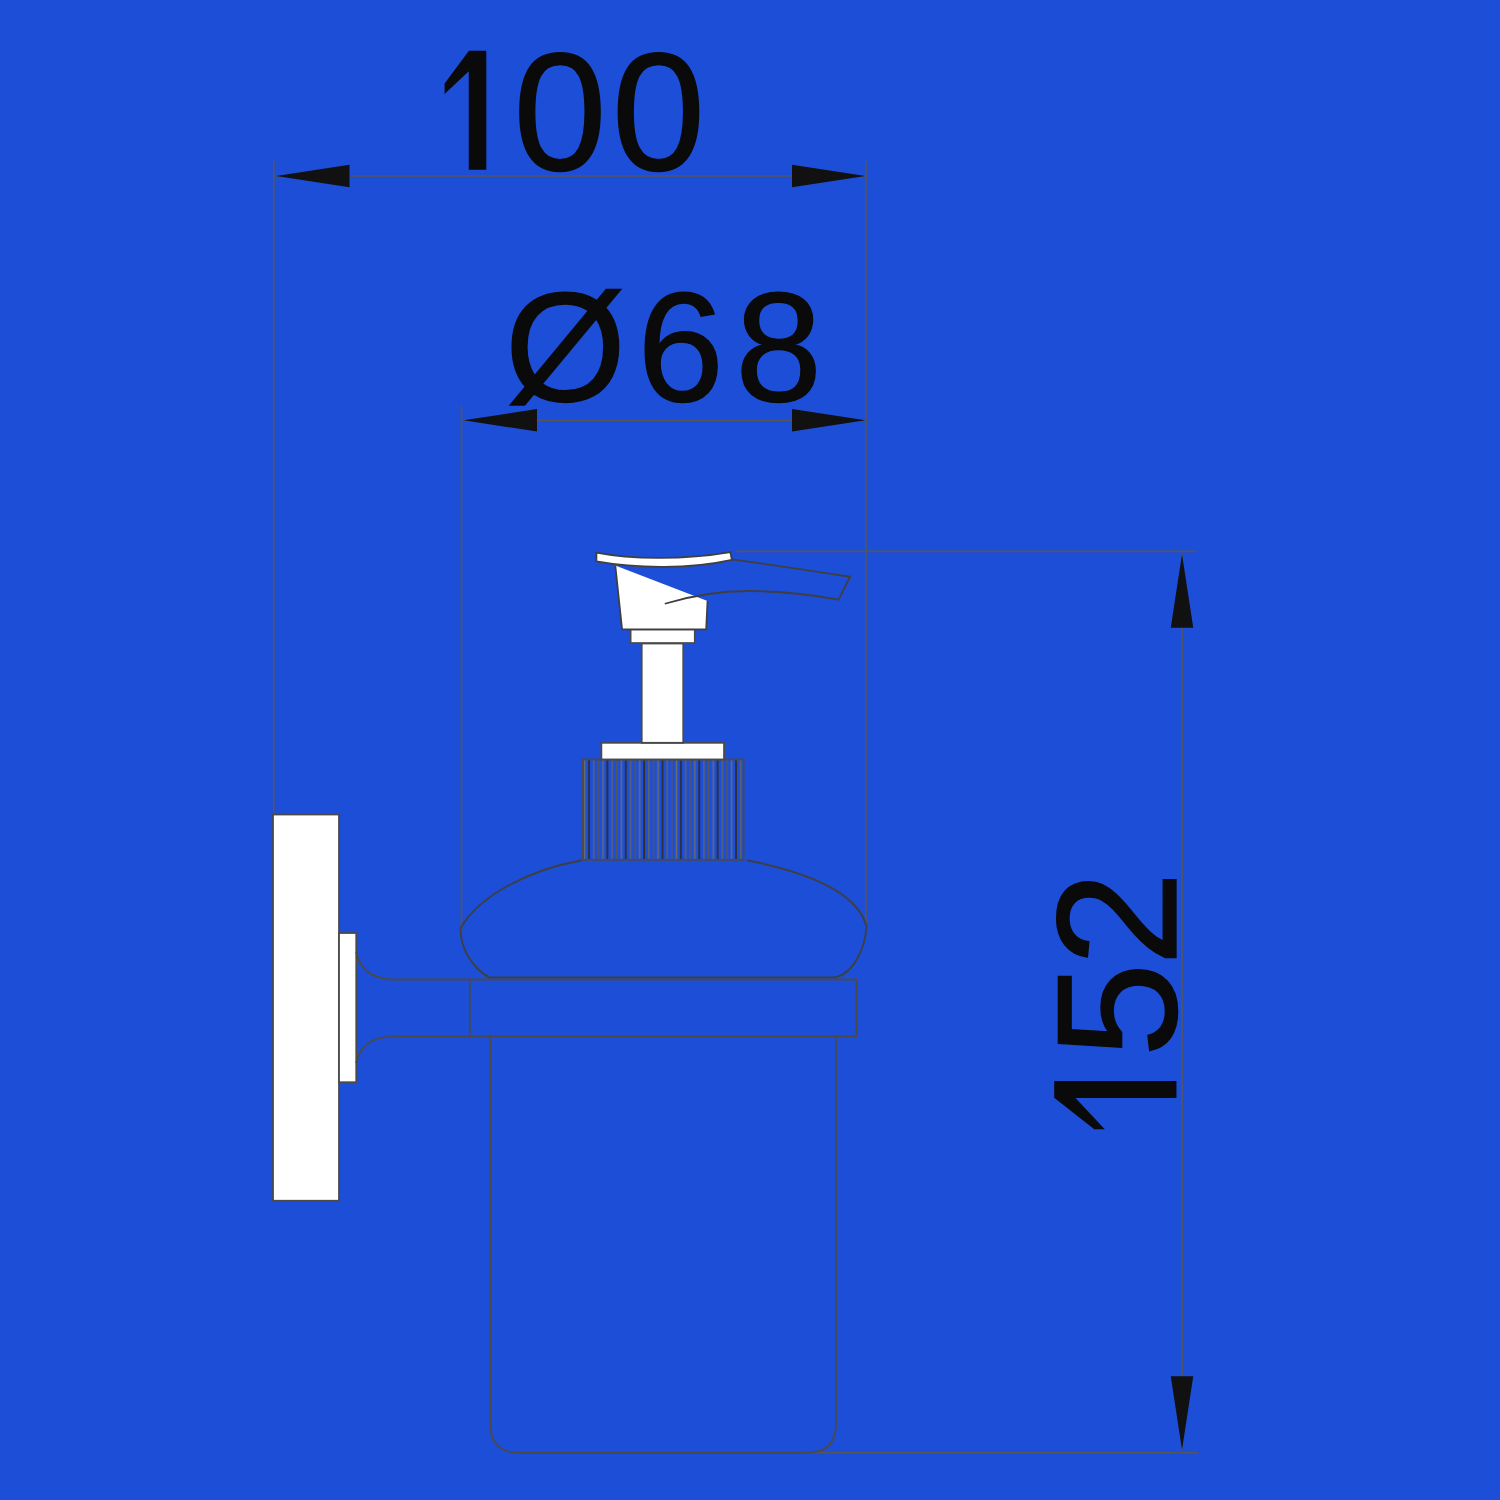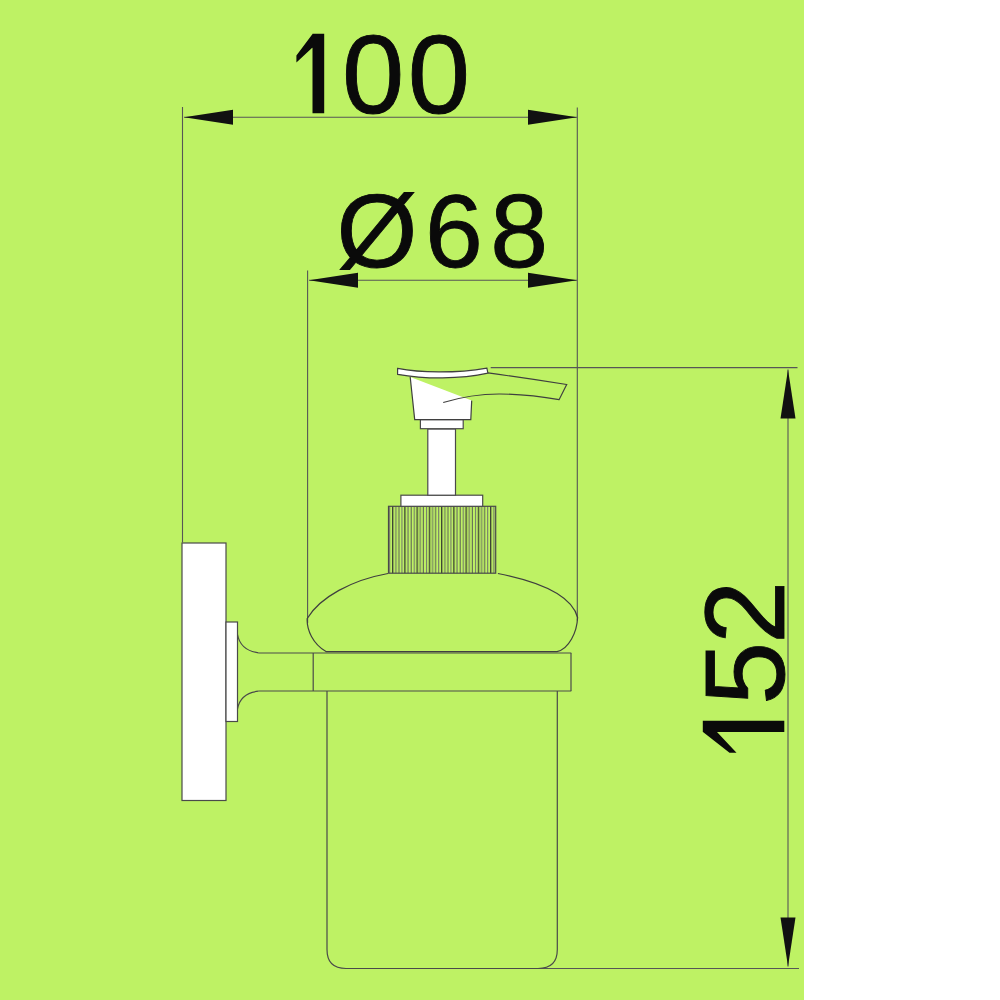--- a/index.html
+++ b/index.html
@@ -1,16 +1,16 @@
 <!DOCTYPE html>
 <html><head>
 <meta charset="utf-8">
 <style>
   html,body{margin:0;padding:0;background:#ffffff;}
-  #page{width:804px;height:1000px;position:relative;background:#bef264;overflow:hidden;}
+  #page{width:1000px;height:1000px;position:relative;background:#1d4ed8;overflow:hidden;}
   svg{display:block;}
   text{font-family:"Liberation Sans", sans-serif;fill:#0a0a0a;stroke:#0a0a0a;stroke-width:0.9;}
 </style>
 </head>
 <body>
 
 <div id="page">
 <svg width="1000" height="1000" viewBox="0 0 1000 1000">
 <defs>
 <pattern id="knurl" width="12.25" height="8" patternUnits="userSpaceOnUse">

